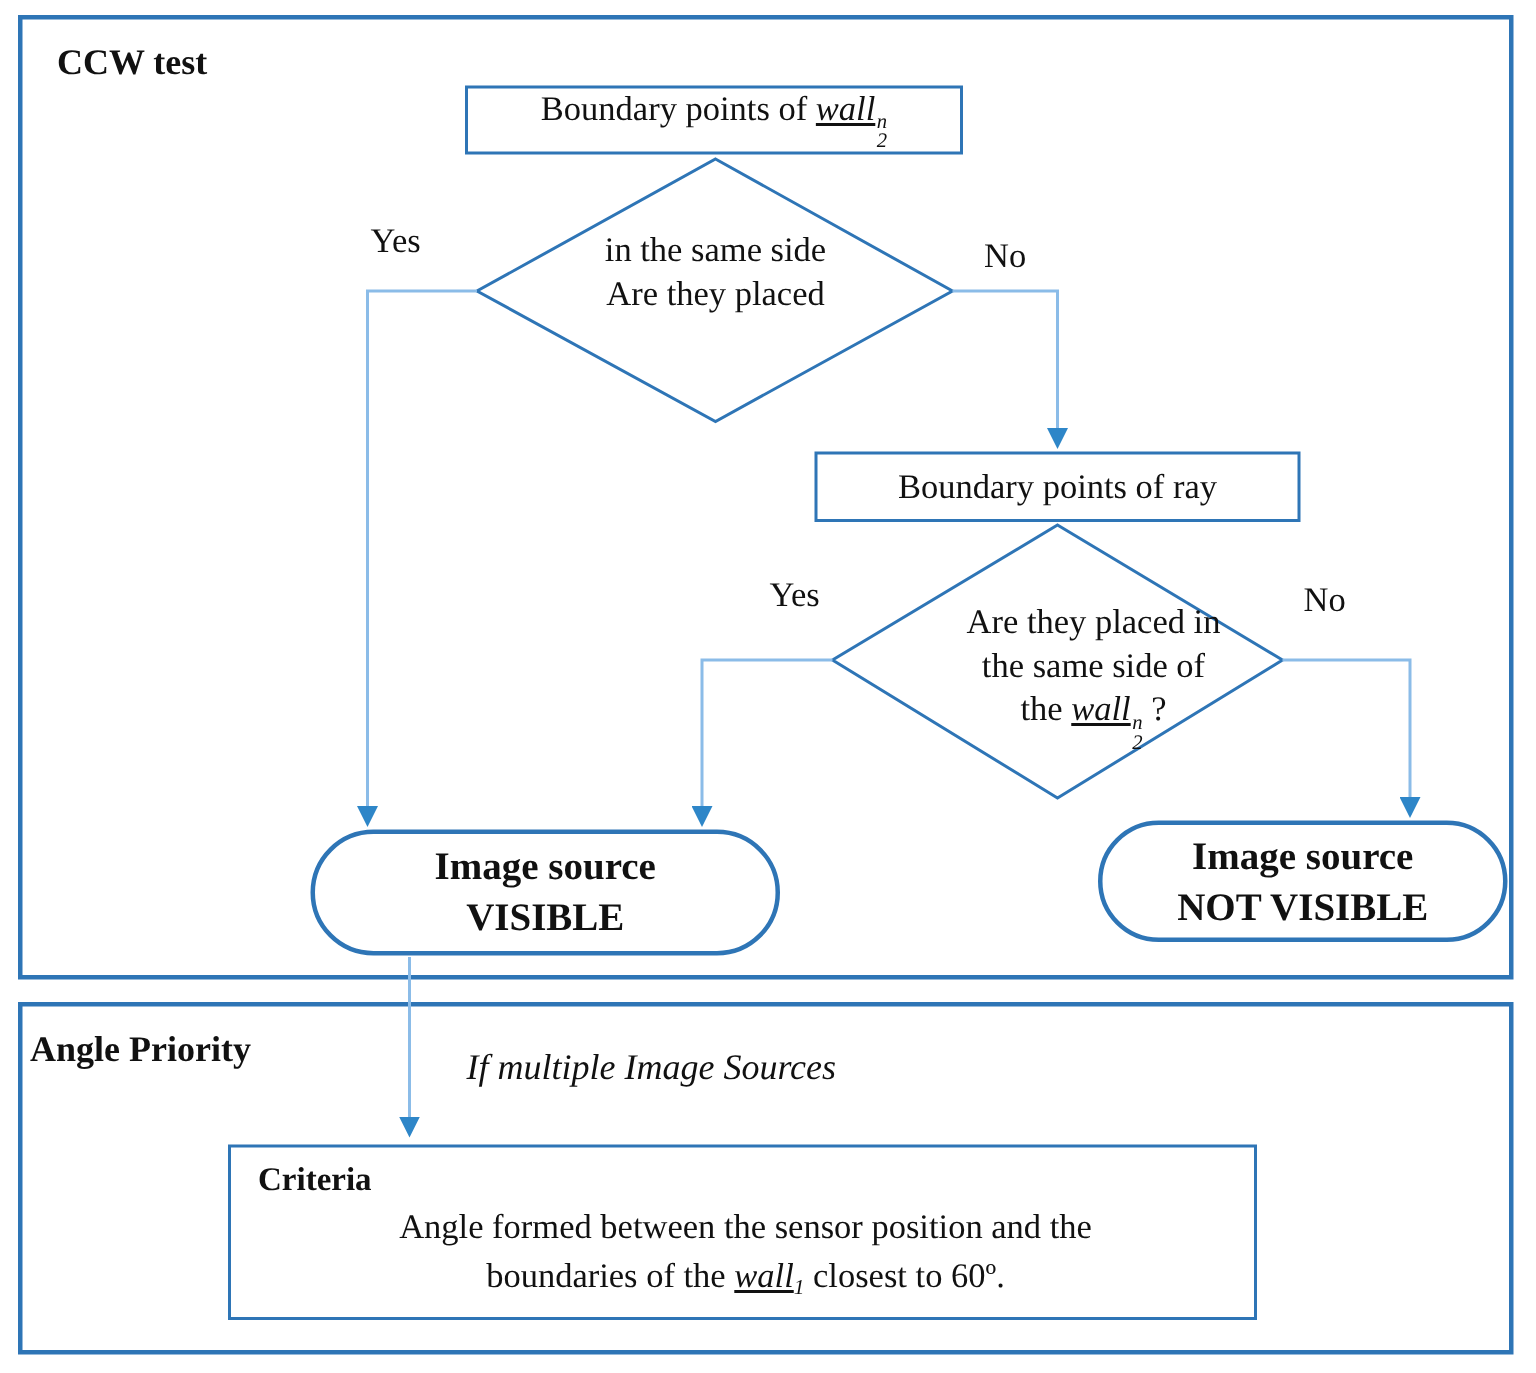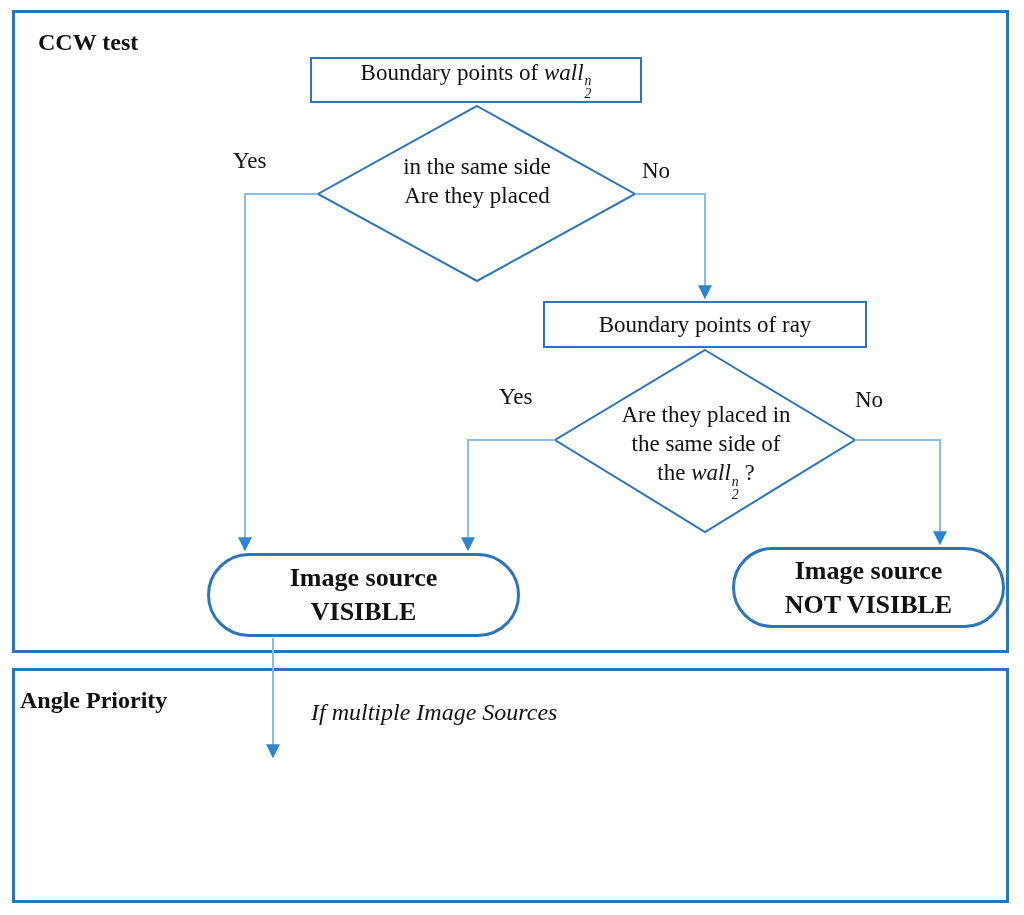--- a/index.html
+++ b/index.html
@@ -54,25 +54,25 @@
     font-weight: bold; font-size: 26px; line-height: 34px; text-align: right;
   }
   .pill-visible     { left: 207px; top: 553px; width: 313px; height: 84px; }
   .pill-not-visible { left: 732px; top: 547px; width: 273px; height: 81px; }
 
   .diamond-text {
     position: absolute; z-index: 3;
     font-size: 23px; line-height: 29px; text-align: center;
   }
   .d1-text { left: 337px; top: 152px; width: 280px; }
-  .d2-text { left: 568px; top: 400px; width: 276px; }
+  .d2-text { left: 591px; top: 400px; width: 276px; }
 
   .branch-label {
     position: absolute; z-index: 3;
-    font-size: 23px; line-height: 26px;
+    font-size: 23px; line-height: 26px; margin-left: 14px;
   }
   .yes1 { left: 233px; top: 148px; }
   .no1  { left: 642px; top: 158px; }
   .yes2 { left: 499px; top: 384px; }
   .no2  { left: 855px; top: 387px; }
 
   .condition-label {
     position: absolute; z-index: 3;
     left: 311px; top: 699px;
     font-style: italic; font-size: 24px;
@@ -81,21 +81,21 @@
   .criteria-box {
     position: absolute; box-sizing: border-box; z-index: 3;
     left: 152px; top: 763px; width: 686px; height: 117px;
     border: 2px solid var(--shape-border); background: #ffffff;
     padding: 8px 14px 0 18px;
   }
   .criteria-title { font-weight: bold; font-size: 22px; line-height: 26px; }
   .criteria-body  { font-size: 23px; line-height: 33px; text-align: center; margin-top: 2px; }
 
   
-  .mi { font-style: italic; }
+  .mi { font-style: italic; text-decoration: underline; }
   .scripts {
     display: inline-flex; flex-direction: column; align-items: flex-start;
     font-size: 0.60em; line-height: 0.95; font-style: italic;
     vertical-align: -0.42em; margin-left: 1px;
   }
   .subonly { font-size: 0.62em; vertical-align: -0.32em; font-style: italic; }
 
   .wire { stroke: var(--connector); stroke-width: 2; fill: none; }
   .ah   { fill: var(--arrowhead); }
   .diamond { fill: #ffffff; stroke: var(--shape-border); stroke-width: 2; }
@@ -151,20 +151,28 @@
     <div>Image source</div>
     <div>VISIBLE</div>
   </div>
   <div class="pill pill-not-visible">
     <div>Image source</div>
     <div>NOT VISIBLE</div>
   </div>
 
   <div class="condition-label">If multiple Image Sources</div>
 
+  <div class="criteria-box">
+    <div class="criteria-title">Criteria</div>
+    <div class="criteria-body">
+      <div>Angle formed between the sensor position and the</div>
+      <div><span>boundaries of the  </span><span class="mi">wall</span><span class="subonly">1</span><span> closest to 60º.</span>
+      </div>
+    </div>
+  </div>
 
   <svg class="layer wires" viewBox="0 0 1024 915">
     <defs>
       <marker id="arr" viewBox="0 0 12 12" refX="10" refY="6" markerWidth="7" markerHeight="7" orient="auto">
         <path d="M0,0 L12,6 L0,12 Z" class="ah"></path>
       </marker>
     </defs>
     <path class="wire" d="M318,194 H245 V549" marker-end="url(#arr)"></path>
     <path class="wire" d="M635,194 H705 V297" marker-end="url(#arr)"></path>
     <path class="wire" d="M555,440 H468 V549" marker-end="url(#arr)"></path>

